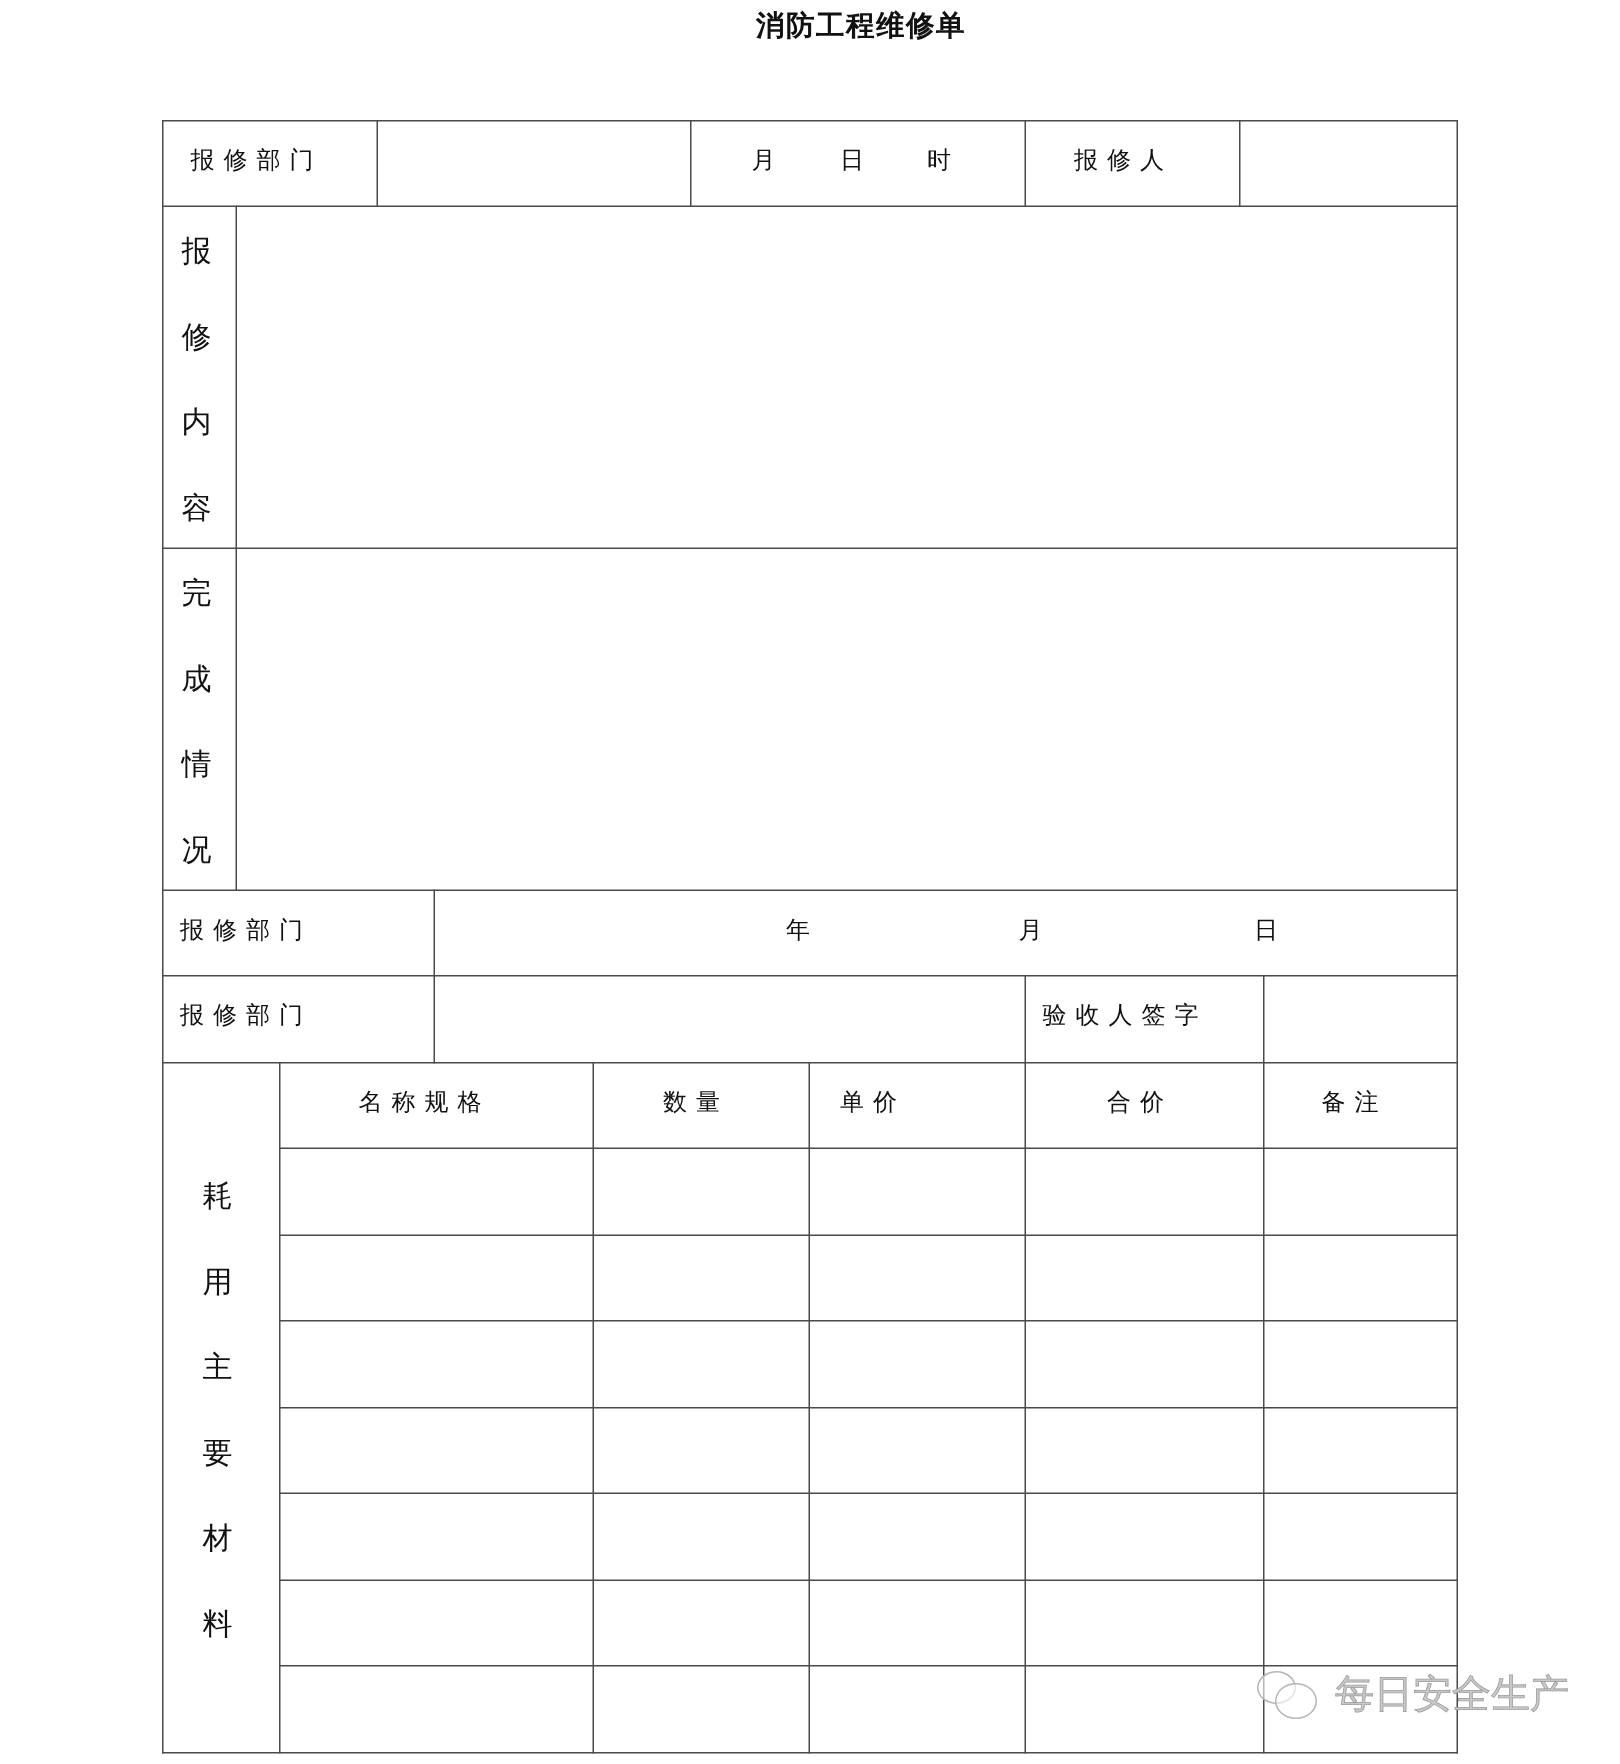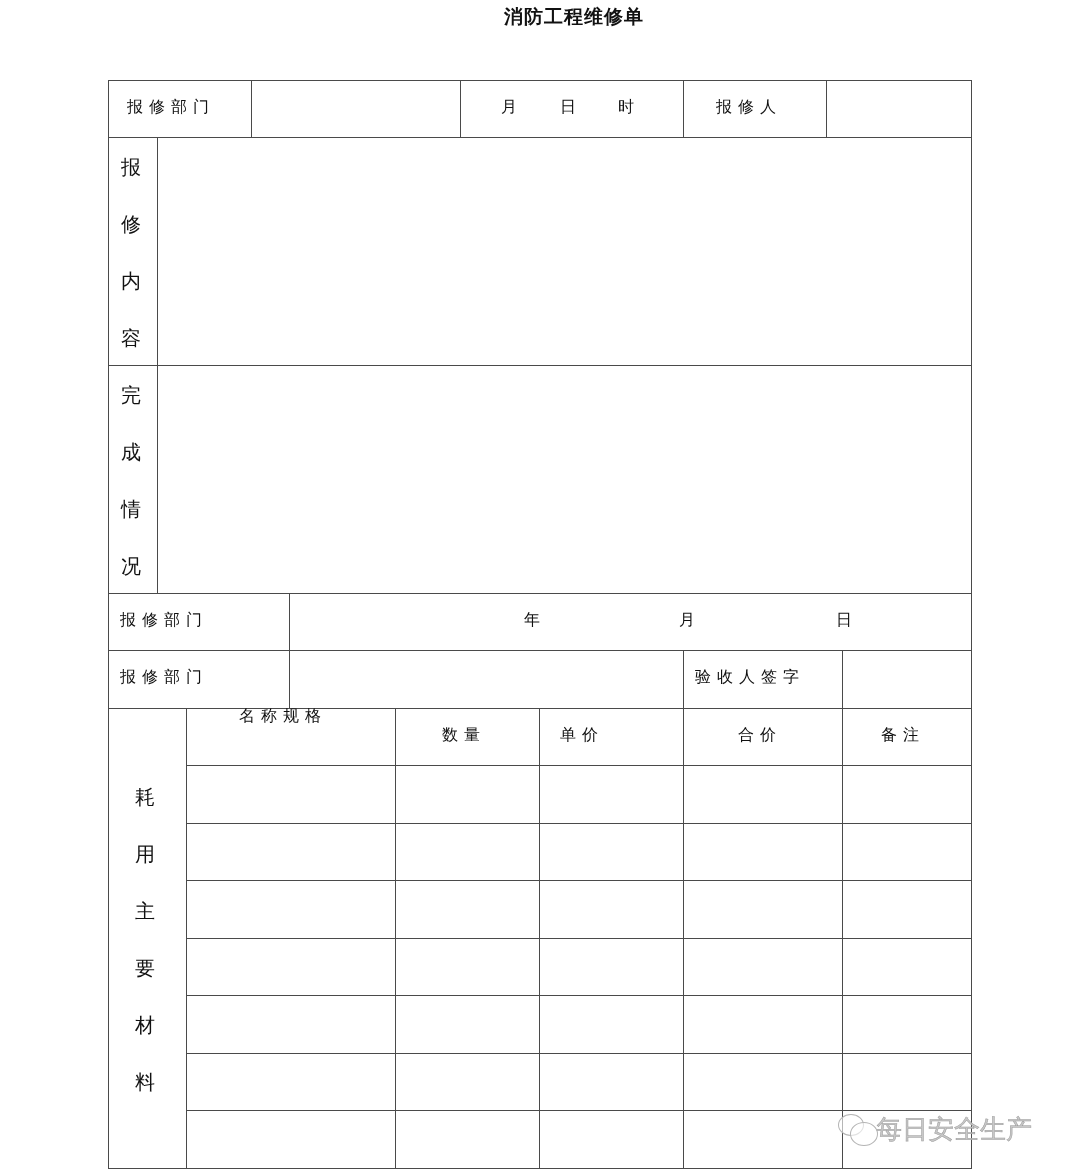--- a/index.html
+++ b/index.html
@@ -8,21 +8,21 @@
   .title { position: absolute; top: 4px; left: 0; width: 1148px; text-align: center;
            font-size: 19px; font-weight: bold; letter-spacing: 1px; }
   .ln { position: absolute; background: #4a4a4a; }
   .h { height: 1px; }
   .v { width: 1px; }
   .txt { position: absolute; font-size: 16px; white-space: nowrap; line-height: 1; }
   .sp { letter-spacing: 6px; }
   .vert { position: absolute; font-size: 20px; width: 24px; text-align: center; line-height: 1; }
   .vert span { display: block; }
   .wm { position: absolute; left: 838px; top: 1112px; font-family: "DejaVu Sans", sans-serif;
-        font-size: 26px; color: #c8c8c8; display: flex; align-items: center; gap: 0;
+        font-size: 26px; color: #c8c8c8; display: flex; align-items: center; gap: 14px;
         -webkit-text-stroke: 0.5px #9a9a9a; }
   .wm-icon { width: 38px; height: 32px; position: relative; }
   .bub { position: absolute; border: 1.5px solid #b5b5b5; border-radius: 50%; background: rgba(255,255,255,0.6); }
 </style>
 </head>
 <body>
 
 <div class="title" style="width:1148px;left:0;">消防工程维修单</div>
 
 <div>
@@ -99,21 +99,21 @@
 
 <div class="vert" style="left:133px;top:787px;">
   <span style="height:57px;">耗</span>
   <span style="height:57px;">用</span>
   <span style="height:57px;">主</span>
   <span style="height:57px;">要</span>
   <span style="height:57px;">材</span>
   <span style="height:57px;">料</span>
 </div>
 
-<div class="txt sp" style="left:239px;top:708px;">名称规格</div>
+<div class="txt sp" style="left:239px;top:727px;">名称规格</div>
 <div class="txt sp" style="left:442px;top:727px;">数量</div>
 <div class="txt sp" style="left:560px;top:727px;">单价</div>
 <div class="txt sp" style="left:738px;top:727px;">合价</div>
 <div class="txt sp" style="left:881px;top:727px;">备注</div>
 
 <div class="wm">
   <div class="wm-icon">
     <div class="bub" style="left:0;top:0;width:24px;height:20px;"></div>
     <div class="bub" style="left:12px;top:8px;width:26px;height:22px;"></div>
   </div>

